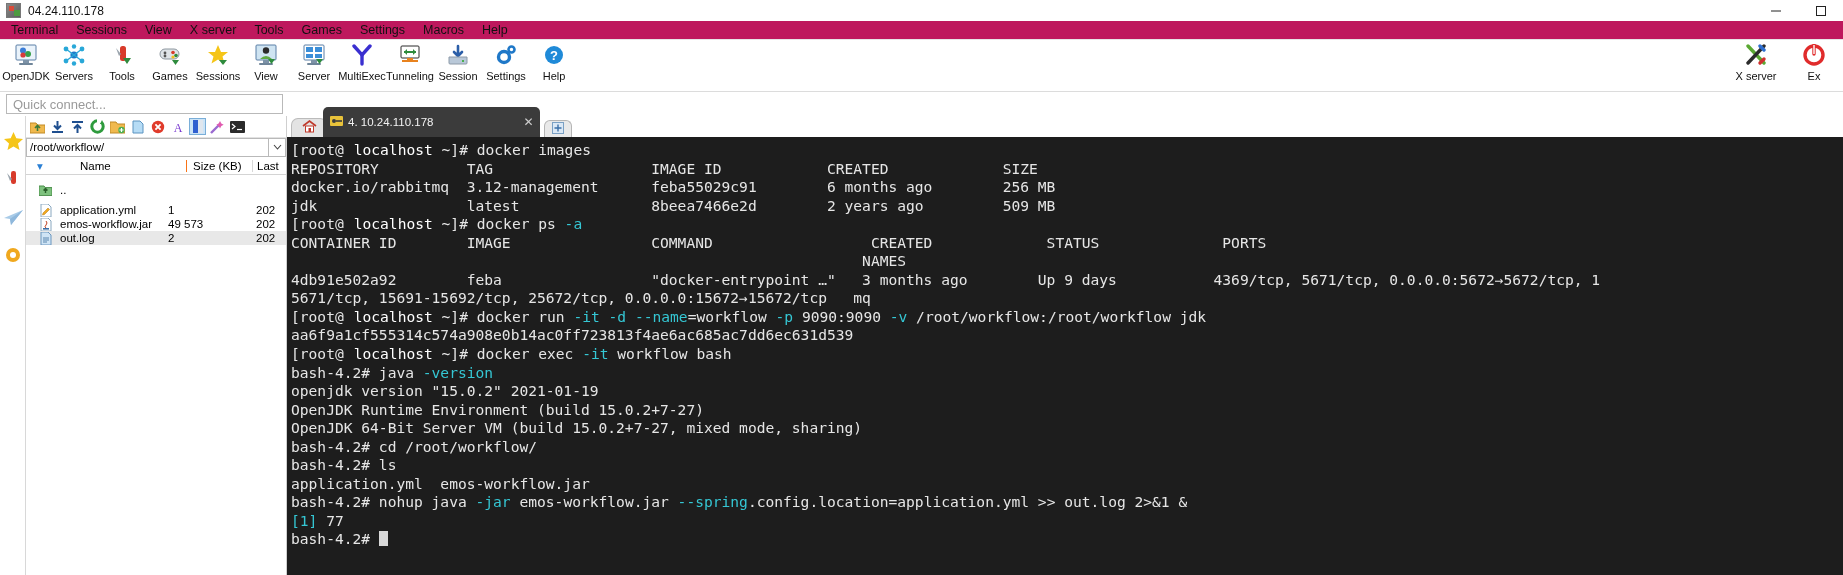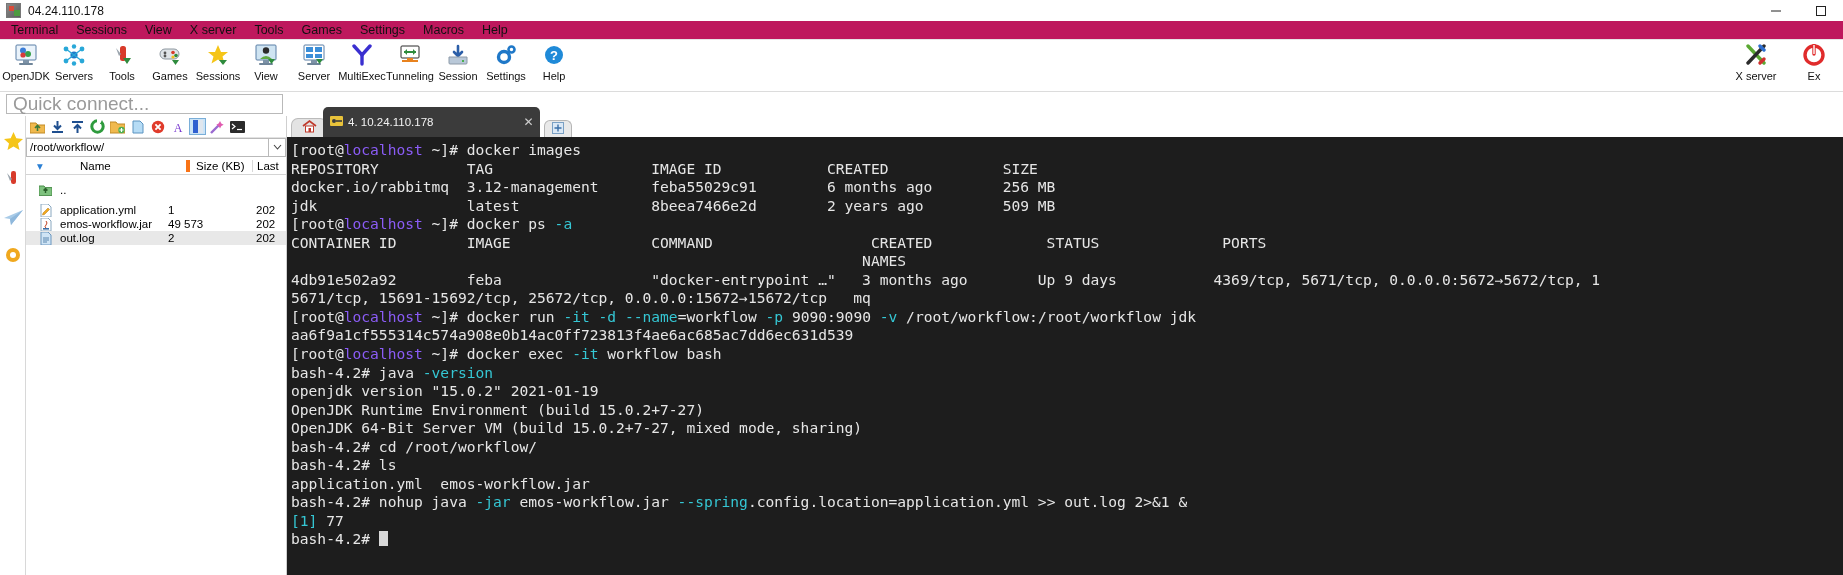--- a/index.html
+++ b/index.html
@@ -50,21 +50,21 @@
   .tb-ico { width:26px; height:26px; position:relative; display:flex; align-items:center; justify-content:center;}
   .tb-lbl { font-size: 11px; color:#111; margin-top:2px; white-space:nowrap; }
   .tb-right { position:absolute; right:0; top:0; display:flex; }
   .tb-right .tb-item { width: 58px; }
 
   
   .quickbar { height: 24px; background:#fff; display:flex; align-items:center; padding: 0 6px; }
   .quick-input {
     width: 277px; height: 20px; border:1px solid #b9b9b9; background:#fff;
     display:flex; align-items:center; padding-left:6px;
-    font-size:19px; color:#9a9a9a;
+    font-size:13px; color:#9a9a9a;
   }
 
   
   .body { position:relative; height: 459px; display:flex; }
 
   
   .rail { width: 26px; background:#fff; border-right:1px solid #d8d8d8; padding-top:6px; }
   .rail-ico { width:26px; height:38px; display:flex; align-items:center; justify-content:center; }
 
   
@@ -74,21 +74,21 @@
     border-bottom:1px solid #e2e2e2; background:#fff;
   }
   .sftp-tool { width:17px; height:17px; display:flex; align-items:center; justify-content:center; position:relative;}
   .sftp-tool.sel { background:#cce4f7; border:1px solid #7aaed8; }
   .path-row { height:19px; display:flex; align-items:center; border-bottom:1px solid #d4d4d4; }
   .path-input { flex:1; height:19px; border:1px solid #b9b9b9; border-right:none; font-size:11.5px; padding-left:3px; line-height:17px; background:#fff;}
   .path-drop { width:18px; height:19px; border:1px solid #b9b9b9; background:#fff; display:flex; align-items:center; justify-content:center; }
   .col-head { height:18px; display:flex; align-items:center; font-size:11.5px; border-bottom:1px solid #d4d4d4; background:#fff;}
   .ch-sort { width:28px; text-align:center; color:#2a7fd4; }
   .ch-name { flex:1; padding-left:6px;margin-left:20px; }
-  .ch-size { width:66px; border-left:4px solid #f97316; padding-left:6px; }
+  .ch-size { width:66px; border-left:1px solid #f97316; padding-left:6px; }
   .ch-last { width:34px; border-left:1px solid #d8d8d8; padding-left:4px; }
   .frow { height:14px; display:flex; align-items:center; font-size:11.5px; }
   .frow.sel { background:#e8e8e8; }
   .f-ico { width:30px; display:flex; align-items:center; justify-content:flex-end; padding-right:4px; }
   .f-name { flex:1; padding-left:4px; }
   .f-size { width:66px; padding-left:6px; }
   .f-last { width:34px; padding-left:4px;margin-left:24px; }
   .sftp-fill { flex:1; background:#fff; }
 
   
@@ -108,21 +108,21 @@
     width:28px; height:17px; background:#e9e9e9; border:1px solid #b5b5b5; border-bottom:none;
     border-radius:6px 6px 0 0; display:flex; align-items:center; justify-content:center; margin-left:4px;
   }
   .term {
     flex:1; background:#1d1d1d; color:#e6e6e6; overflow:hidden;
     font-family:"DejaVu Sans Mono","Liberation Mono",monospace;
     font-size:14.6px; line-height:18.55px; padding:4px 0 0 4px;
     white-space:pre;
   }
   .term .l { display:block; height:18.55px; }
-  .c-mag  { color:#8b5cf6; }
+  .c-mag  { color:#ffffff;padding-left:10px; }
   .c-cyan { color:#35c7d4; }
   .cursor { display:inline-block; width:9px; height:15px; background:#d8d8d8; vertical-align:-2px; }
 </style>
 </head>
 <body>
 
 <div class="app">
 
   <div class="titlebar">
     <div class="app-icon"></div>

